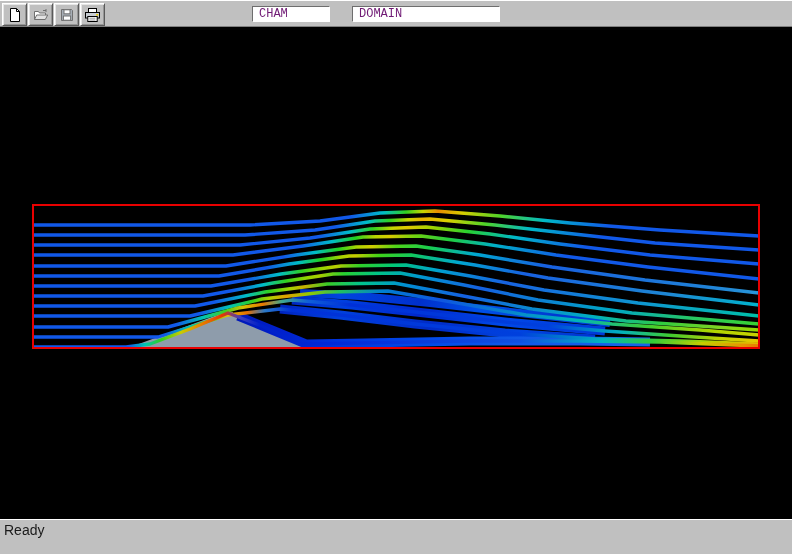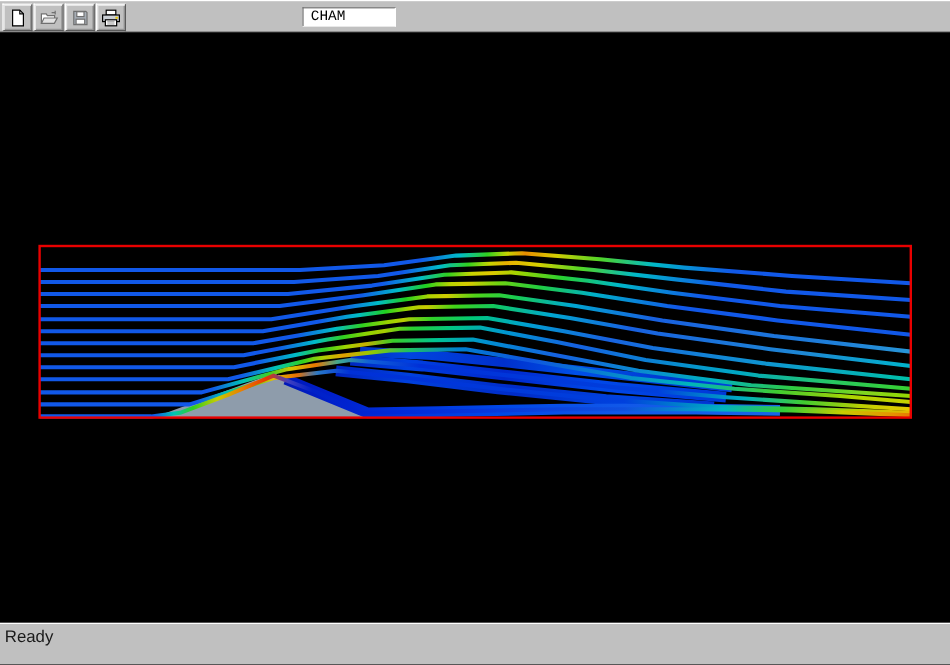--- a/index.html
+++ b/index.html
@@ -9,21 +9,21 @@
   #toolbar{position:absolute;left:0;top:0;width:792px;height:27px;background:#c0c0c0;
            border-top:1px solid #ffffff;border-bottom:1px solid #808080;box-sizing:border-box;}
   .tb-btn{position:absolute;top:2px;width:25px;height:23px;background:#c0c0c0;
           border:1px solid;border-color:#ffffff #5a5a5a #5a5a5a #ffffff;
           box-shadow:inset 1px 1px 0 #e6e6e6, inset -1px -1px 0 #969696;
           display:flex;align-items:center;justify-content:center;padding:0;cursor:default;}
   .tb-btn svg{display:block;}
   .tb-field{position:absolute;top:5px;height:16px;background:#ffffff;box-sizing:border-box;
             border:1px solid;border-color:#6e6e6e #ffffff #ffffff #6e6e6e;
             font-family:"Liberation Mono",monospace;font-size:12px;line-height:14px;
-            color:#000000;padding:0 2px 0 6px;outline:none;}
+            color:#701a75;padding:0 2px 0 6px;outline:none;}
   
   #client{position:absolute;left:0;top:27px;width:792px;height:504px;background:#000;}
   #flow-svg{position:absolute;left:0;top:0;}
   
   #statusbar{position:absolute;left:0;bottom:0;width:792px;height:35px;background:#c0c0c0;
              border-top:1px solid #ffffff;box-sizing:border-box;
              color:#1a1a1a;font-size:14px;line-height:21px;padding-left:4px;}
 </style>
 </head>
 <body>
@@ -54,20 +54,21 @@
     <button class="tb-btn" style="left:80px">
       <svg width="17" height="16" viewBox="0 0 17 16">
         <rect x="4.5" y="1.5" width="8" height="4" fill="#ffffff" stroke="#000000"></rect>
         <rect x="1.5" y="5.5" width="14" height="5.5" fill="#c9ced4" stroke="#000000"></rect>
         <rect x="12.2" y="7" width="2" height="1.6" fill="#e8c800"></rect>
         <rect x="3.8" y="9.5" width="9.4" height="5" fill="#ffffff" stroke="#000000"></rect>
         <path d="M5.4 11.2h6M5.4 13h6" stroke="#9a9a9a" fill="none"></path>
       </svg>
     </button>
     <input class="tb-field" style="left: 252px; width: 78px;" value="CHAM">
+    <input class="tb-field" style="left: 352px; width: 148px;" value="DOMAIN">
   </div>
 
   <div id="client">
     <svg id="flow-svg" width="792" height="504" viewBox="0 27 792 504">
         <defs>
           <linearGradient id="g0" gradientUnits="userSpaceOnUse" x1="300" y1="0" x2="610" y2="0">
             <stop offset="0.0000" stop-color="#0030c0"></stop>
             <stop offset="0.1290" stop-color="#0044e0"></stop>
             <stop offset="0.3871" stop-color="#0030cc"></stop>
             <stop offset="0.5806" stop-color="#0050e8"></stop>

